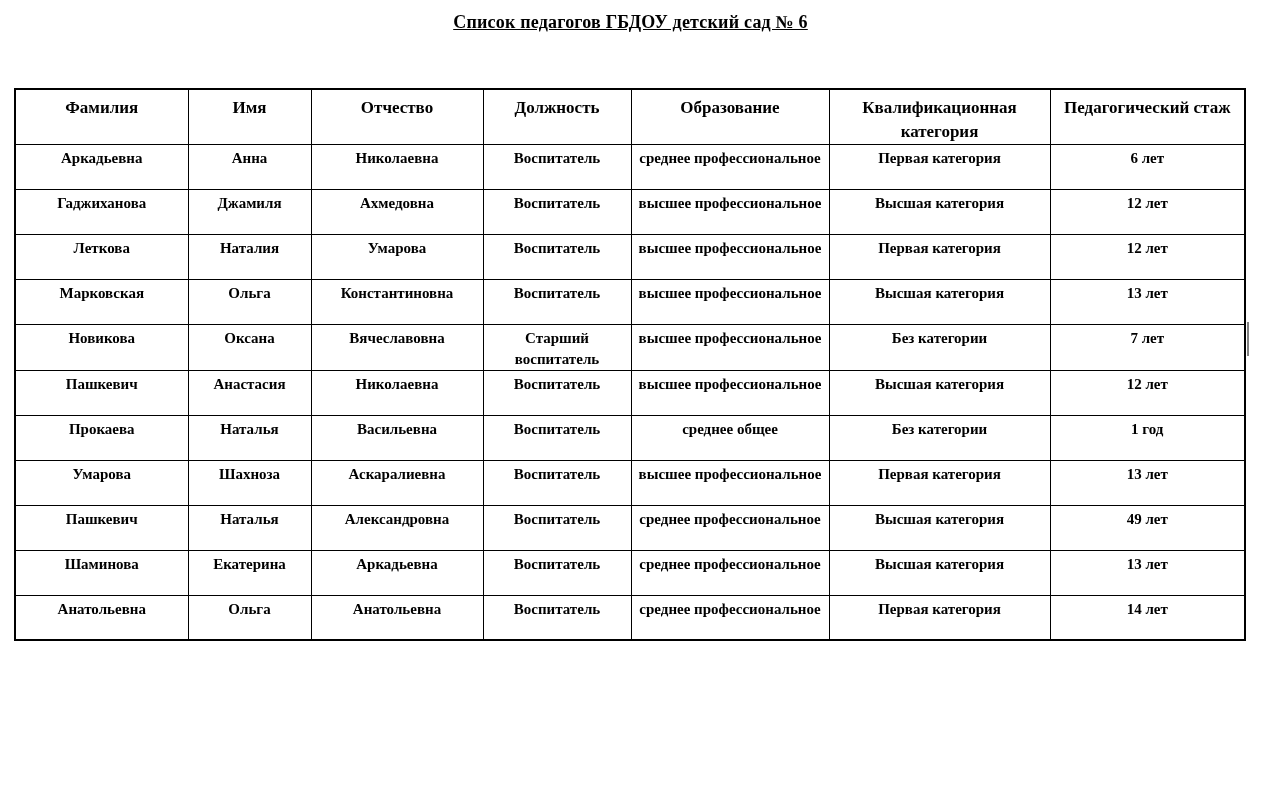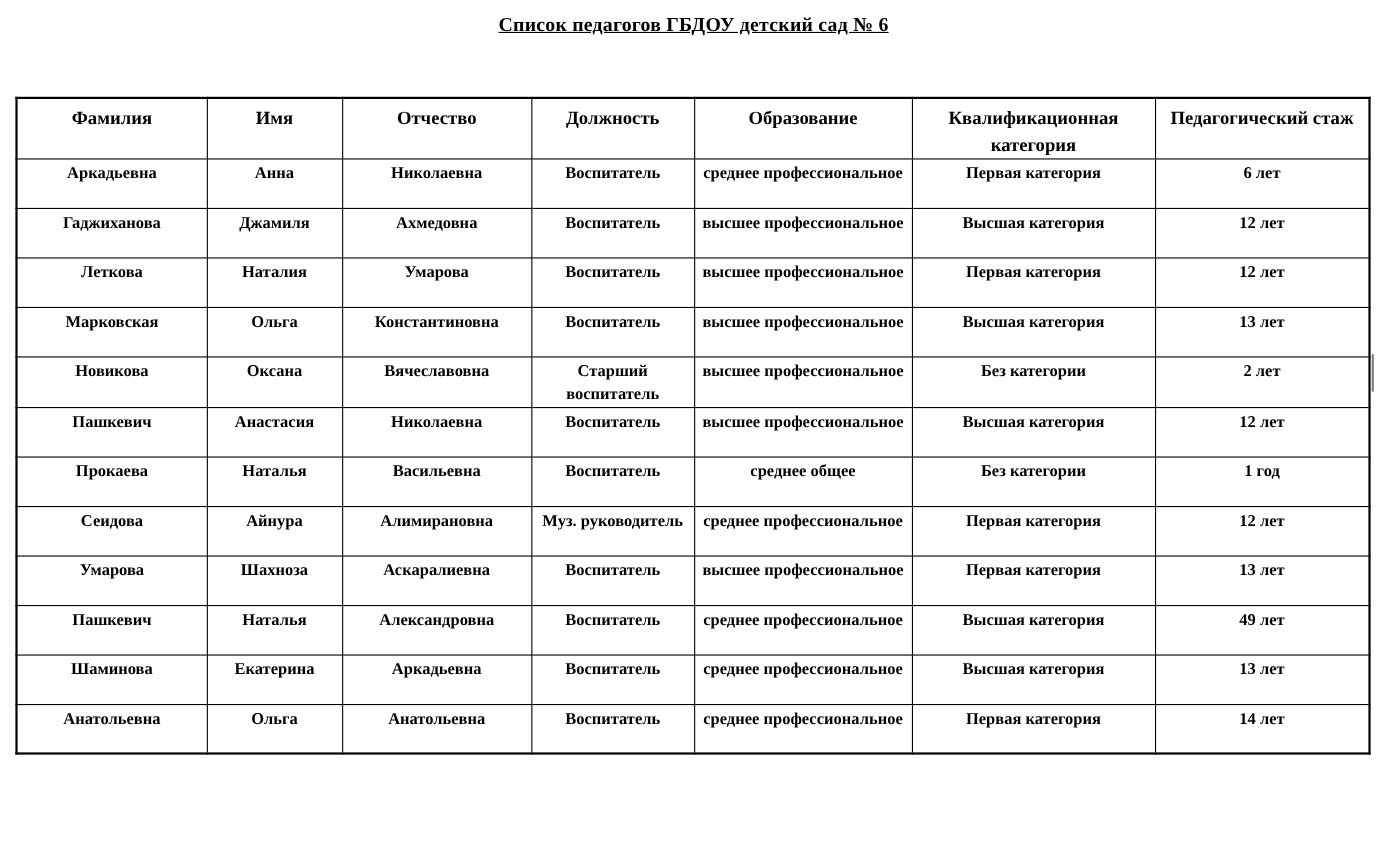--- a/index.html
+++ b/index.html
@@ -135,50 +135,41 @@
           <td>Высшая категория</td>
           <td>13 лет</td>
         </tr>
         <tr>
           <td>Новикова</td>
           <td>Оксана</td>
           <td>Вячеславовна</td>
           <td>Старший воспитатель</td>
           <td>высшее профессиональное</td>
           <td>Без категории</td>
-          <td>2 лет</td>
+          <td>7 лет</td>
         </tr>
         <tr>
           <td>Пашкевич</td>
           <td>Анастасия</td>
           <td>Николаевна</td>
           <td>Воспитатель</td>
           <td>высшее профессиональное</td>
           <td>Высшая категория</td>
           <td>12 лет</td>
         </tr>
         <tr>
           <td>Прокаева</td>
           <td>Наталья</td>
           <td>Васильевна</td>
           <td>Воспитатель</td>
           <td>среднее общее</td>
           <td>Без категории</td>
           <td>1 год</td>
         </tr>
         <tr>
-          <td>Сеидова</td>
-          <td>Айнура</td>
-          <td>Алимирановна</td>
-          <td>Муз. руководитель</td>
-          <td>среднее профессиональное</td>
-          <td>Первая категория</td>
-          <td>12 лет</td>
-        </tr>
-        <tr>
           <td>Умарова</td>
           <td>Шахноза</td>
           <td>Аскаралиевна</td>
           <td>Воспитатель</td>
           <td>высшее профессиональное</td>
           <td>Первая категория</td>
           <td>13 лет</td>
         </tr>
         <tr>
           <td>Пашкевич</td>

